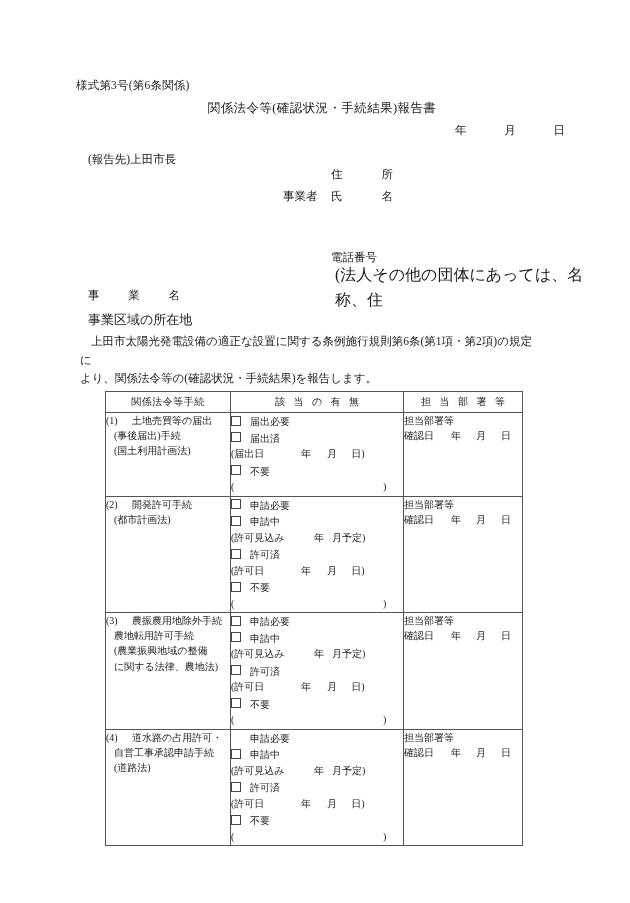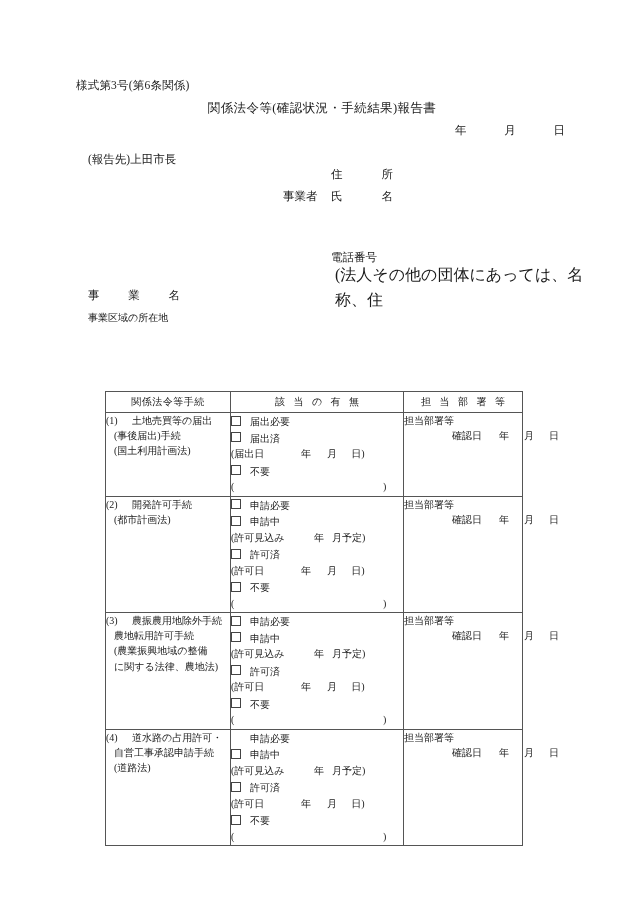--- a/index.html
+++ b/index.html
@@ -112,21 +112,21 @@
     top: 287px;
     width: 92px;
     display: flex;
     justify-content: space-between;
     font-size: 11.5px;
   }
   .biz-area {
     position: absolute;
     left: 88px;
     top: 310px;
-    font-size: 10px;
+    font-size: 13px;
     white-space: nowrap;
     text-align: center;
   }
   .statement {
     position: absolute;
     left: 80px;
     top: 332px;
     width: 452px;
     font-size: 11.5px;
     line-height: 1.62;
@@ -234,21 +234,20 @@
   td.c-dept {
     padding: 4px 4px 6px 7px;
     line-height: 1.52;
   }
   .dept-line { display: block; white-space: nowrap; }
   .dept-date {
     display: block;
     white-space: nowrap;
     position: relative;
     height: 17px;
-    margin-left: 48px;
   }
   .dept-date .dd-label { position: absolute; left: 0; }
   .dept-date .dd-y { position: absolute; left: 47px; }
   .dept-date .dd-m { position: absolute; left: 72px; }
   .dept-date .dd-d { position: absolute; left: 97px; }
 </style>
 </head>
 <body>
 
 <div class="page">
@@ -287,20 +286,24 @@
     </div>
   </div>
 
   <div class="biz-name">
     <span>事</span>
     <span>業</span>
     <span>名</span>
   </div>
   <div class="biz-area">事業区域の所在地</div>
 
+  <div class="statement">
+    <span class="ln1">上田市太陽光発電設備の適正な設置に関する条例施行規則第6条(第1項・第2項)の規定に</span>
+    <span class="ln2">より、関係法令等の(確認状況・手続結果)を報告します。</span>
+  </div>
 
   <table class="form-table">
     <colgroup>
       <col class="c1">
         <col class="c2">
         <col class="c3">
     </colgroup>
     <thead>
       <tr>
         <th class="hd">関係法令等手続</th>

